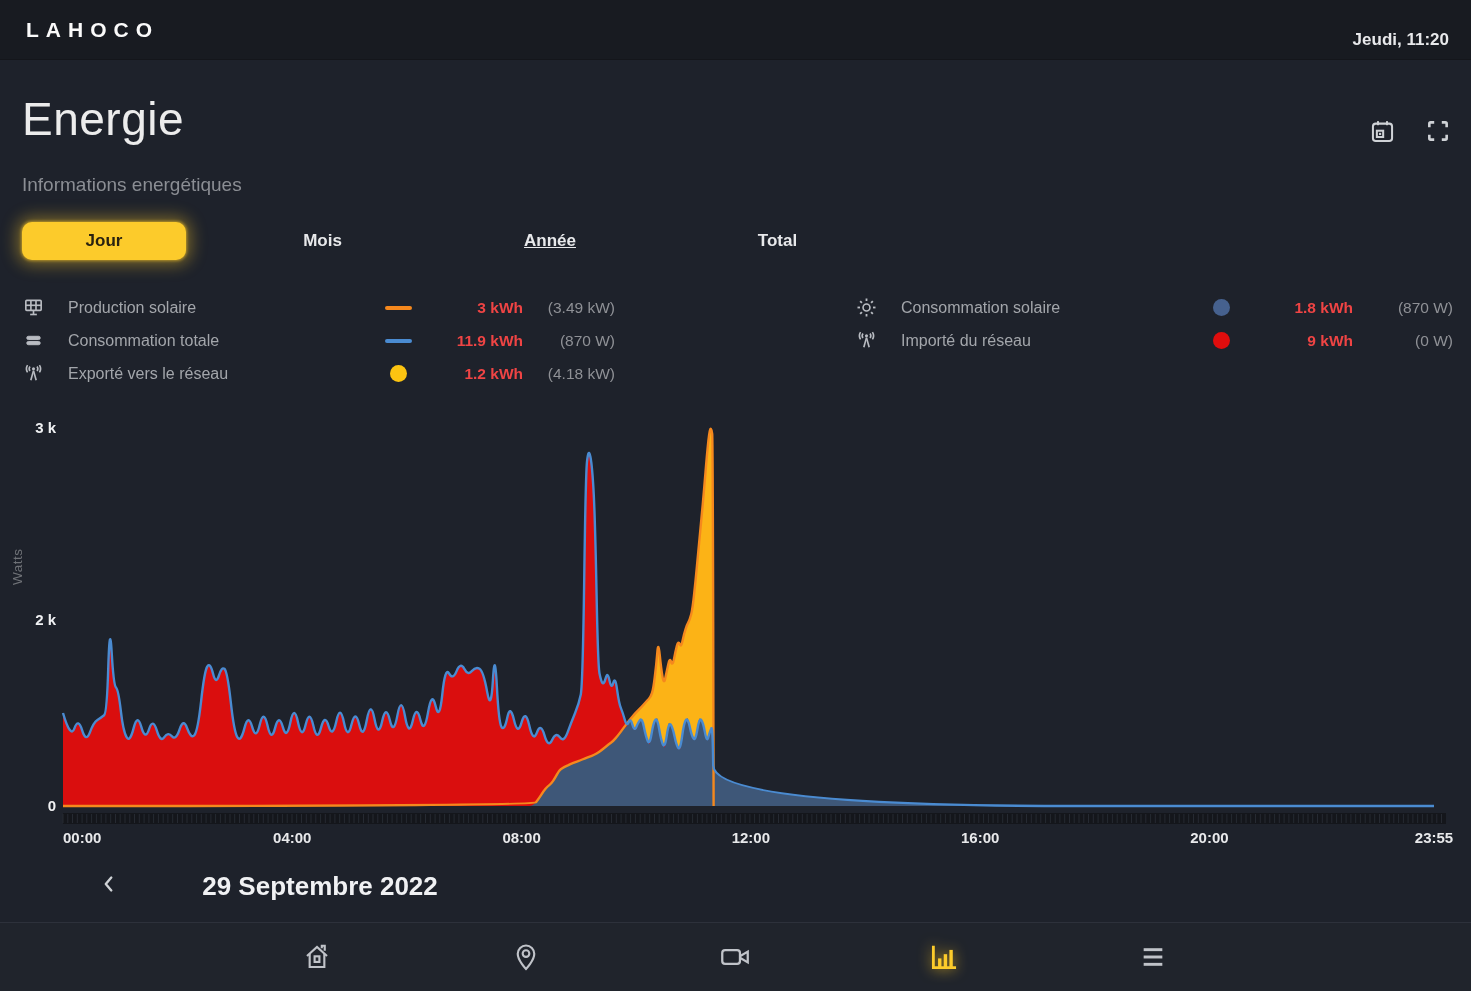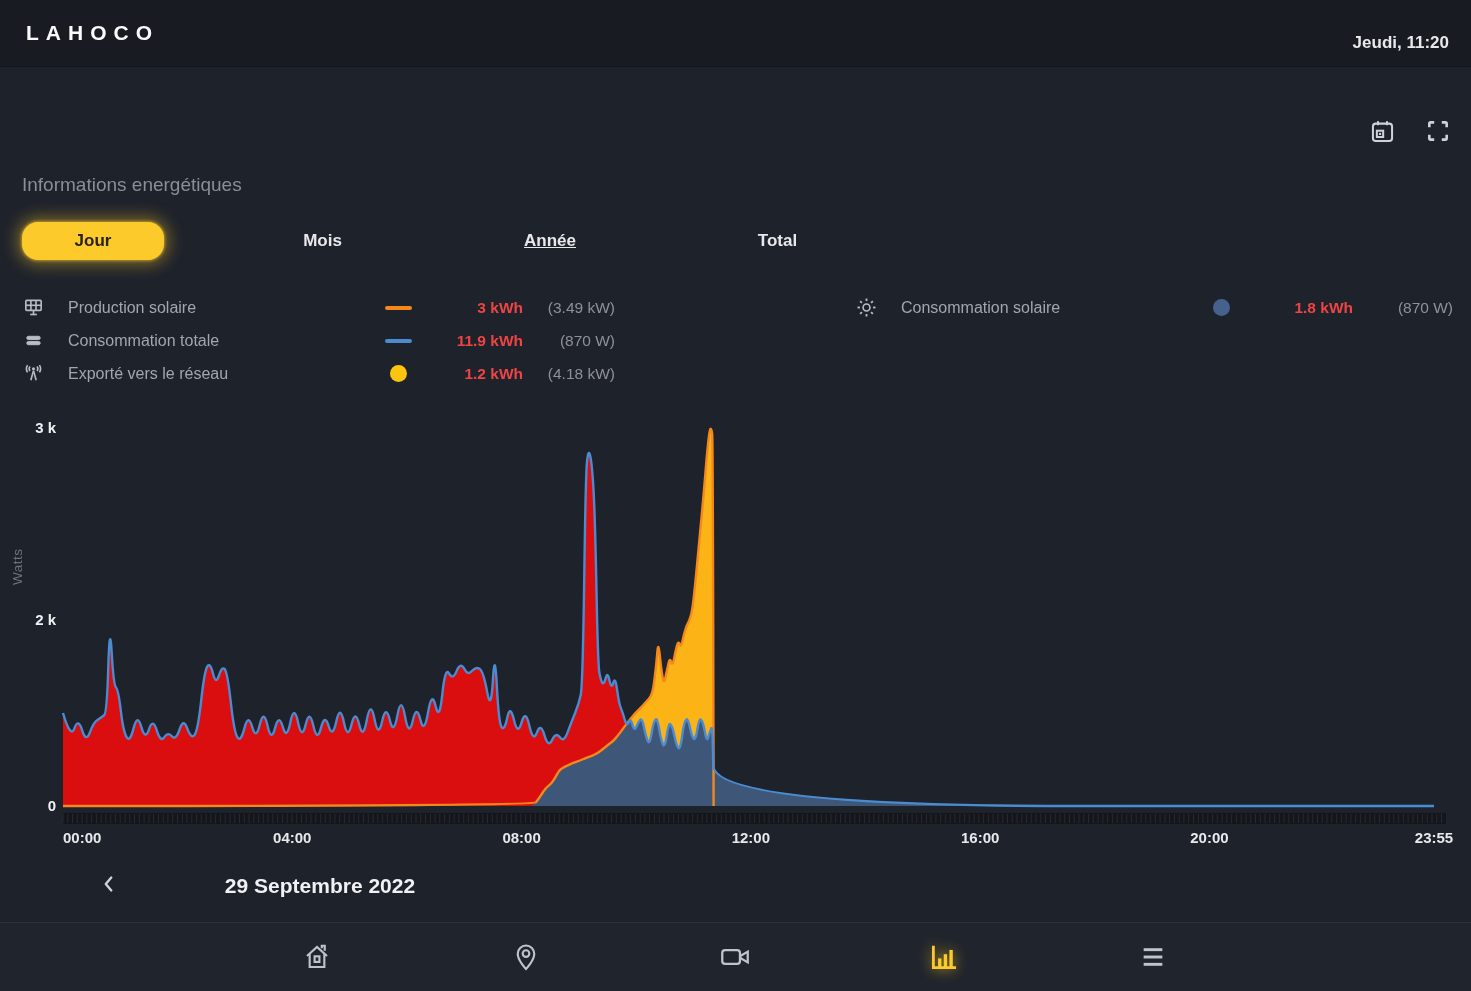--- a/index.html
+++ b/index.html
@@ -4,40 +4,40 @@
 <style>
   * { margin:0; padding:0; box-sizing:border-box; }
   html,body { background:#14161b; }
   .app {
     position:relative; width:1471px; height:991px; overflow:hidden;
     background:#1e222b; color:#eceef0;
     font-family:"Liberation Sans", sans-serif;
   }
   
   .topbar {
-    position:absolute; top:0; left:0; right:0; height:67px;
+    position:absolute; top:0; left:0; right:0; height:60px;
     background:#181b21; display:flex; align-items:center;
     justify-content:space-between; padding:0 22px 0 26px;
     border-bottom:1px solid #14161b;
   }
   .brand { font-size:21px; font-weight:700; letter-spacing:7px; color:#fafafa; }
   .clock { font-size:17px; font-weight:600; color:#e8e9eb;margin-top:20px; }
   
   .page-title { position:absolute; left:22px; top:92px; font-size:46px; font-weight:500; color:#ececec; letter-spacing:.5px; }
   .page-subtitle { position:absolute; left:22px; top:174px; font-size:19px; color:#8b8e94;text-align:right; }
   .title-actions { position:absolute; top:116px; right:18px; display:flex; gap:26px; }
   .icon-btn { width:30px; height:30px; display:flex; align-items:center; justify-content:center;
     background:none; border:none; cursor:pointer; color:#cfd2d6; }
   .icon-btn svg { stroke:#cfd2d6; }
   
   .tabs { position:absolute; top:222px; left:0; right:0; height:42px; }
   .tab { position:absolute; background:none; border:none; color:#e8e9eb; font-size:17px;
     font-weight:600; cursor:pointer; font-family:inherit; height:38px; }
   .tab.pill {
-    left:22px; top:0; width:142px; border-radius:16px;
+    left:22px; top:0; width:164px; border-radius:10px;
     background:var(--accent,#fccf35); color:#292210;
     box-shadow:0 0 16px 5px rgba(252,200,40,.40), 0 0 3px 1px rgba(252,200,40,.55);
   }
   .tab.t2 { left:280px; width:85px; }
   .tab.t3 { left:505px; width:90px;text-decoration:underline; }
   .tab.t4 { left:735px; width:85px; }
   
   .legend { position:absolute; top:291px; }
   .legend.left  { left:22px;  width:595px; }
   .legend.right { left:855px; width:600px; }
@@ -55,21 +55,21 @@
   
   .chart-wrap { position:absolute; left:0; top:415px; width:1471px; height:445px; }
   .chart-wrap svg { display:block; }
   .ylabel { position:absolute; left:10px; top:585px; color:#6f7277; font-size:13.5px;
     transform:rotate(-90deg); transform-origin:left top; letter-spacing:.5px; }
   
   .datenav { position:absolute; left:0; top:864px; height:44px; display:flex; align-items:center; }
   .date-prev { position:absolute; left:92px; width:34px; height:34px; background:none; border:none;
     cursor:pointer; color:#cfd2d6; font-size:26px; line-height:30px; }
   .date-label { position:absolute; left:150px; width:340px; text-align:center;
-    font-size:21px; font-weight:600; color:#f0f1f3; }
+    font-size:26px; font-weight:600; color:#f0f1f3; }
   
   .bottomnav {
     position:absolute; left:0; right:0; bottom:0; height:69px;
     background:#20242c; border-top:1px solid #2d313b;
   }
   .nav-inner { position:absolute; left:300px; width:870px; top:0; bottom:0;
     display:flex; align-items:center; justify-content:space-between; }
   .nav-item { width:34px; height:34px; background:none; border:none; cursor:pointer;
     display:flex; align-items:center; justify-content:center; }
   .nav-item svg { stroke:#c0c3c9; }
@@ -80,20 +80,21 @@
 </head>
 <body>
 
 <div class="app">
 
   <header class="topbar">
     <div class="brand">LAHOCO</div>
     <div class="clock">Jeudi, 11:20</div>
   </header>
 
+  <h1 class="page-title">Energie</h1>
   <div class="page-subtitle">Informations energétiques</div>
 
   <div class="title-actions">
     <button class="icon-btn" title="">
       <svg width="27" height="27" viewBox="0 0 24 24" fill="none" stroke-width="1.8">
         <rect x="3.5" y="5" width="17" height="15.5" rx="2.5"></rect>
         <line x1="8" y1="2.8" x2="8" y2="6.4"></line>
           <line x1="16" y1="2.8" x2="16" y2="6.4"></line>
         <rect x="7" y="11.3" width="5.6" height="5.6"></rect>
         <rect x="8.9" y="13.2" width="1.9" height="1.9" fill="#cfd2d6" stroke="none"></rect>
@@ -186,20 +187,39 @@
               <line x1="16.8" y1="7.2" x2="18.6" y2="5.4"></line>
           </g>
         </svg>
       </span>
       <span class="llabel">Consommation solaire</span>
       <span class="lswatch">
           <span class="dot" style="background: rgb(70, 97, 142);"></span>
         </span>
       <span class="lvalue">1.8 kWh</span>
       <span class="lpower">(870 W)</span>
+    </div>
+    <div class="lrow">
+      <span class="licon">
+        <svg width="23" height="23" viewBox="0 0 24 24" fill="none" stroke-width="1.7">
+          <circle cx="12" cy="7" r="1.6" fill="#b9bcc2" stroke="none"></circle>
+          <path d="M12 9 L9.2 19"></path>
+            <path d="M12 9 L14.8 19"></path>
+          <path d="M8.3 4.6 Q6.6 7 8.3 9.4"></path>
+            <path d="M15.7 4.6 Q17.4 7 15.7 9.4"></path>
+          <path d="M5.8 3.2 Q3.4 7 5.8 10.8"></path>
+            <path d="M18.2 3.2 Q20.6 7 18.2 10.8"></path>
+        </svg>
+      </span>
+      <span class="llabel">Importé du réseau</span>
+      <span class="lswatch">
+          <span class="dot" style="background: rgb(224, 13, 13);"></span>
+        </span>
+      <span class="lvalue">9 kWh</span>
+      <span class="lpower">(0 W)</span>
     </div>
   </div>
 
   <div class="ylabel">Watts</div>
   <div class="chart-wrap">
     <svg id="chart-svg" width="1471" height="445" viewBox="0 0 1471 445">
         <path d="M63 391 Q533.1 391 536.0 387.3 Q538.8 383.6 541.2 379.9 Q543.6 376.1 545.5 373.8 Q547.4 371.5 549.3 370.1 Q551.2 368.7 553.1 365.9 Q555 363.1 557.0 359.4 Q558.9 355.7 560.8 354.3 Q562.7 352.9 564.6 351.9 Q566.5 351 568.4 350.1 Q570.3 349.1 572.7 348.2 Q575.1 347.3 577.5 346.4 Q579.9 345.4 582.3 344.5 Q584.6 343.6 587.0 342.6 Q589.4 341.7 591.8 340.8 Q594.2 339.9 596.6 338.5 Q599 337.1 601.4 335.2 Q603.8 333.3 606.1 331.5 Q608.5 329.6 610.9 327.8 Q613.3 325.9 615.7 323.1 Q618.1 320.3 620.5 317.1 Q622.9 313.8 625.3 310.6 Q627.6 307.3 630.0 304.5 Q632.4 301.7 634.8 298.9 Q637.2 296.1 639.6 293.8 Q642 291.5 644.4 288.7 Q646.7 285.9 648.7 284.0 Q650.6 282.2 652.0 278.0 Q653.4 273.8 654.8 261.7 Q656.3 249.6 657.3 237.6 Q658.2 225.5 659.7 239.4 Q661.1 253.4 662.5 261.8 Q663.9 270.1 665.3 263.1 Q666.8 256.1 668.3 249.2 Q669.7 242.2 671.1 246.8 Q672.5 251.5 674.0 244.1 Q675.4 236.6 676.8 231.1 Q678.3 225.5 679.7 229.2 Q681.1 232.9 682.5 225.9 Q684 218.9 685.5 214.3 Q686.9 209.7 688.3 207.3 Q689.7 205 691.2 199.3 Q692.6 193.5 694.0 180.1 Q695.5 166.6 696.9 151.3 Q698.3 135.9 699.8 120.6 Q701.2 105.2 702.7 89.8 Q704.1 74.4 705.5 57.2 Q706.9 39.9 708.3 26.4 Q709.8 13 710.8 13.9 Q711.7 14.9 712.2 18.8 Q712.7 22.6 713.2 206.8 L713.6 391 L713.6 391 L63 391 Z" fill="#fcb316"></path>
         <path d="M63 298 Q70.6 324 74.4 313.3 Q78.3 302.6 82.1 315.2 Q85.9 327.8 89.8 317.6 Q93.6 307.3 97.4 305.0 Q101.2 302.6 104.1 300.3 Q106.9 298 108.3 251.5 Q109.8 205 111.7 237.6 Q113.6 270.1 116.0 272.5 Q118.4 274.8 120.8 295.7 Q123.2 316.6 126.6 322.2 Q129.9 327.8 133.7 312.9 Q137.5 298 141.3 311.9 Q145.2 325.9 149.0 314.3 Q152.8 302.6 156.7 315.2 Q160.5 327.8 164.3 322.2 Q168.1 316.6 171.9 321.3 Q175.7 325.9 179.6 314.3 Q183.4 302.6 187.2 313.3 Q191 324 194.3 320.3 Q197.7 316.6 201.1 286.4 Q204.4 256.1 207.3 251.5 Q210.1 246.8 213.0 258.5 Q215.9 270.1 218.8 260.8 Q221.6 251.5 224.4 253.8 Q227.3 256.1 230.7 286.4 Q234 316.6 237.3 322.2 Q240.7 327.8 244.5 312.9 Q248.3 298 252.2 311.9 Q256 325.9 259.8 309.6 Q263.6 293.4 267.5 310.6 Q271.3 327.8 275.1 312.9 Q278.9 298 282.8 311.9 Q286.6 325.9 290.4 307.3 Q294.2 288.7 298.0 307.3 Q301.9 325.9 305.7 309.6 Q309.5 293.4 313.3 310.6 Q317.1 327.8 321.0 312.9 Q324.8 298 328.6 311.0 Q332.4 324 336.3 306.4 Q340.1 288.7 343.9 307.3 Q347.7 325.9 351.5 309.6 Q355.4 293.4 359.2 309.6 Q363 325.9 366.8 305.0 Q370.6 284.1 374.5 304.1 Q378.3 324 382.1 306.4 Q385.9 288.7 389.8 305.0 Q393.6 321.3 397.4 300.4 Q401.2 279.4 405.0 301.3 Q408.9 323.1 412.7 305.9 Q416.5 288.7 420.3 304.5 Q424.1 320.3 428.0 297.6 Q431.8 274.8 435.6 291.1 Q439.4 307.3 442.3 279.4 Q445.2 251.5 449.0 258.4 Q452.8 265.4 456.6 256.1 Q460.4 246.8 464.3 253.8 Q468.1 260.8 471.9 256.1 Q475.7 251.5 479.5 253.8 Q483.4 256.1 487.2 277.1 Q491 298 492.9 265.4 Q494.8 232.9 496.8 270.1 Q498.7 307.3 501.5 312.0 Q504.4 316.6 507.3 302.6 Q510.1 288.7 514.0 305.0 Q517.8 321.3 521.6 307.4 Q525.4 293.4 529.3 310.6 Q533.1 327.8 536.9 317.6 Q540.7 307.3 544.5 320.3 Q548.3 333.3 552.1 325.0 Q556 316.6 559.8 322.2 Q563.6 327.8 567.5 317.6 Q571.3 307.3 575.1 298.0 Q578.9 288.7 580.8 279.4 Q582.7 270.1 584.2 165.6 Q585.6 61 587.0 46.6 Q588.5 32.2 590.4 41.8 Q592.3 51.4 593.8 80.2 Q595.2 109 596.6 180.3 Q598 251.5 599.5 258.4 Q600.9 265.4 602.3 267.8 Q603.8 270.1 605.7 263.1 Q607.6 256.1 609.5 265.5 Q611.4 274.8 613.3 267.8 Q615.2 260.8 617.1 274.8 Q619 288.7 621.0 293.4 Q622.9 298 624.8 304.9 Q626.7 311.9 628.6 307.3 Q630.5 302.6 632.4 309.6 Q634.3 316.6 636.3 312.0 Q638.2 307.3 640.1 305.0 Q642 302.6 643.9 312.0 Q645.8 321.3 647.7 326.0 Q649.6 330.6 651.5 319.0 Q653.4 307.3 655.3 305.0 Q657.3 302.6 659.2 314.3 Q661.1 325.9 663.0 329.6 Q664.9 333.3 666.8 320.3 Q668.7 307.3 670.6 309.6 Q672.5 311.9 674.5 321.3 Q676.4 330.6 678.3 332.9 Q680.2 335.2 682.1 321.3 Q684 307.3 685.9 305.0 Q687.8 302.6 689.8 312.0 Q691.7 321.3 693.6 323.6 Q695.5 325.9 697.4 314.3 Q699.3 302.6 701.2 305.0 Q703.1 307.3 705.0 317.6 Q706.9 327.8 708.3 322.2 Q709.8 316.6 711.3 313.4 Q712.7 310.1 713.2 350.6 Q713.6 391 1073.8 391.0 L1434 391 L1434 391 L63 391 Z" fill="#da0e0e"></path>
         <path d="M63 391 Q70.6 391 74.4 391.0 Q78.3 391 82.1 391.0 Q85.9 391 89.8 391.0 Q93.6 391 97.4 391.0 Q101.2 391 104.1 391.0 Q106.9 391 108.3 391.0 Q109.8 391 111.7 391.0 Q113.6 391 116.0 391.0 Q118.4 391 120.8 391.0 Q123.2 391 126.6 391.0 Q129.9 391 133.7 391.0 Q137.5 391 141.3 391.0 Q145.2 391 149.0 391.0 Q152.8 391 156.7 391.0 Q160.5 391 164.3 391.0 Q168.1 391 171.9 391.0 Q175.7 391 179.6 391.0 Q183.4 391 187.2 391.0 Q191 391 194.3 391.0 Q197.7 391 201.1 391.0 Q204.4 391 207.3 391.0 Q210.1 391 213.0 391.0 Q215.9 391 218.8 391.0 Q221.6 391 224.4 391.0 Q227.3 391 230.7 391.0 Q234 391 237.3 391.0 Q240.7 391 244.5 391.0 Q248.3 391 252.2 391.0 Q256 391 259.8 391.0 Q263.6 391 267.5 391.0 Q271.3 391 275.1 391.0 Q278.9 391 282.8 391.0 Q286.6 391 290.4 391.0 Q294.2 391 298.0 391.0 Q301.9 391 305.7 391.0 Q309.5 391 313.3 391.0 Q317.1 391 321.0 391.0 Q324.8 391 328.6 391.0 Q332.4 391 336.3 391.0 Q340.1 391 343.9 391.0 Q347.7 391 351.5 391.0 Q355.4 391 359.2 391.0 Q363 391 366.8 391.0 Q370.6 391 374.5 391.0 Q378.3 391 382.1 391.0 Q385.9 391 389.8 391.0 Q393.6 391 397.4 391.0 Q401.2 391 405.0 391.0 Q408.9 391 412.7 391.0 Q416.5 391 420.3 391.0 Q424.1 391 428.0 391.0 Q431.8 391 435.6 391.0 Q439.4 391 442.3 391.0 Q445.2 391 449.0 391.0 Q452.8 391 456.6 391.0 Q460.4 391 464.3 391.0 Q468.1 391 471.9 391.0 Q475.7 391 479.5 391.0 Q483.4 391 487.2 391.0 Q491 391 492.9 391.0 Q494.8 391 496.8 391.0 Q498.7 391 501.5 391.0 Q504.4 391 507.3 391.0 Q510.1 391 514.0 391.0 Q517.8 391 521.6 391.0 Q525.4 391 529.3 391.0 Q533.1 391 536.0 387.3 Q538.8 383.6 539.8 382.1 Q540.7 380.6 542.2 378.4 Q543.6 376.1 545.5 373.8 Q547.4 371.5 547.8 371.1 Q548.3 370.8 549.8 369.8 Q551.2 368.7 553.1 365.9 Q555 363.1 555.5 362.1 Q556 361.2 557.5 358.4 Q558.9 355.7 560.8 354.3 Q562.7 352.9 563.2 352.6 Q563.6 352.4 565.0 351.7 Q566.5 351 568.4 350.1 Q570.3 349.1 570.8 349.0 Q571.3 348.8 573.2 348.1 Q575.1 347.3 577.0 346.6 Q578.9 345.8 579.4 345.6 Q579.9 345.4 581.3 344.9 Q582.7 344.3 583.7 344.0 Q584.6 343.6 585.1 343.4 Q585.6 343.2 587.0 342.6 Q588.5 342.1 589.0 341.9 Q589.4 341.7 590.8 341.1 Q592.3 340.6 593.3 340.3 Q594.2 339.9 594.7 339.6 Q595.2 339.3 596.6 338.5 Q598 337.6 598.5 337.4 Q599 337.1 600.0 336.4 Q600.9 335.6 602.3 334.5 Q603.8 333.3 605.7 331.9 Q607.6 330.4 608.0 330.0 Q608.5 329.6 610.0 328.5 Q611.4 327.4 612.3 326.6 Q613.3 325.9 614.3 324.8 Q615.2 323.7 616.7 322.0 Q618.1 320.3 618.5 319.6 Q619 319 621.0 316.4 Q622.9 313.8 624.8 312.9 Q626.7 311.9 627.2 310.8 Q627.6 309.6 629.0 306.8 Q630.5 304 631.5 306.8 Q632.4 309.6 633.3 313.1 Q634.3 316.6 635.8 313.1 Q637.2 309.6 637.7 308.5 Q638.2 307.3 640.1 305.0 Q642 302.6 643.9 312.0 Q645.8 321.3 646.3 322.5 Q646.7 323.6 648.2 327.1 Q649.6 330.6 650.1 327.6 Q650.6 324.7 652.0 316.0 Q653.4 307.3 654.8 305.6 Q656.3 303.8 656.8 303.2 Q657.3 302.6 657.8 305.6 Q658.2 308.5 659.7 317.2 Q661.1 325.9 662.5 328.7 Q663.9 331.5 664.4 332.4 Q664.9 333.3 665.8 326.8 Q666.8 320.3 667.8 313.8 Q668.7 307.3 669.2 307.9 Q669.7 308.5 671.1 310.2 Q672.5 311.9 674.0 318.9 Q675.4 325.9 675.9 328.3 Q676.4 330.6 677.3 331.8 Q678.3 332.9 679.3 334.0 Q680.2 335.2 680.7 331.7 Q681.1 328.2 682.5 317.8 Q684 307.3 685.5 305.6 Q686.9 303.8 687.3 303.2 Q687.8 302.6 688.8 307.3 Q689.7 311.9 690.7 316.6 Q691.7 321.3 692.2 321.9 Q692.6 322.4 694.0 324.1 Q695.5 325.9 696.9 317.2 Q698.3 308.5 698.8 305.6 Q699.3 302.6 700.3 303.8 Q701.2 305 702.2 306.1 Q703.1 307.3 703.6 309.9 Q704.1 312.4 705.5 320.1 Q706.9 327.8 708.3 322.2 Q709.8 316.6 710.8 314.5 Q711.7 312.3 712.2 311.2 Q712.7 310.1 713.2 350.6 Q713.6 391 1073.8 391.0 L1434 391 L1434 391 L63 391 Z" fill="#3e5778"></path>
         <path d="M63 391 Q533.1 391 536.0 387.3 Q538.8 383.6 541.2 379.9 Q543.6 376.1 545.5 373.8 Q547.4 371.5 549.3 370.1 Q551.2 368.7 553.1 365.9 Q555 363.1 557.0 359.4 Q558.9 355.7 560.8 354.3 Q562.7 352.9 564.6 351.9 Q566.5 351 568.4 350.1 Q570.3 349.1 572.7 348.2 Q575.1 347.3 577.5 346.4 Q579.9 345.4 582.3 344.5 Q584.6 343.6 587.0 342.6 Q589.4 341.7 591.8 340.8 Q594.2 339.9 596.6 338.5 Q599 337.1 601.4 335.2 Q603.8 333.3 606.1 331.5 Q608.5 329.6 610.9 327.8 Q613.3 325.9 615.7 323.1 Q618.1 320.3 620.5 317.1 Q622.9 313.8 625.3 310.6 Q627.6 307.3 630.0 304.5 Q632.4 301.7 634.8 298.9 Q637.2 296.1 639.6 293.8 Q642 291.5 644.4 288.7 Q646.7 285.9 648.7 284.0 Q650.6 282.2 652.0 278.0 Q653.4 273.8 654.8 261.7 Q656.3 249.6 657.3 237.6 Q658.2 225.5 659.7 239.4 Q661.1 253.4 662.5 261.8 Q663.9 270.1 665.3 263.1 Q666.8 256.1 668.3 249.2 Q669.7 242.2 671.1 246.8 Q672.5 251.5 674.0 244.1 Q675.4 236.6 676.8 231.1 Q678.3 225.5 679.7 229.2 Q681.1 232.9 682.5 225.9 Q684 218.9 685.5 214.3 Q686.9 209.7 688.3 207.3 Q689.7 205 691.2 199.3 Q692.6 193.5 694.0 180.1 Q695.5 166.6 696.9 151.3 Q698.3 135.9 699.8 120.6 Q701.2 105.2 702.7 89.8 Q704.1 74.4 705.5 57.2 Q706.9 39.9 708.3 26.4 Q709.8 13 710.8 13.9 Q711.7 14.9 712.2 18.8 Q712.7 22.6 713.2 206.8 L713.6 391" fill="none" stroke="#f5881d" stroke-width="2.4" stroke-linejoin="round"></path>

